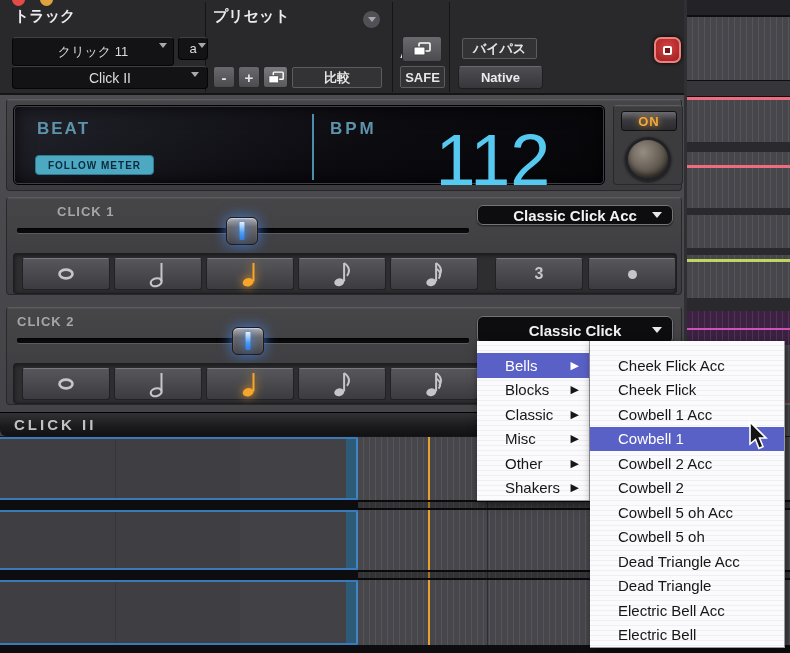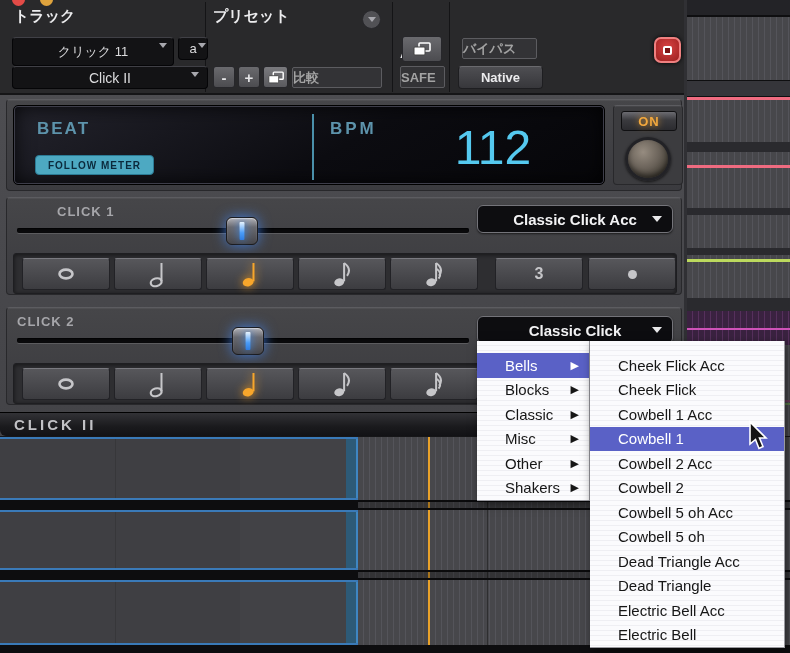--- a/index.html
+++ b/index.html
@@ -21,40 +21,40 @@
   .plugin{background:linear-gradient(180deg,#505054,#434347);border-right:3px solid #303034;}
   .topbar{background:#29292b;border-bottom:2px solid #151517;color:#e6e6e8;}
   .seclabel{font-weight:bold;font-size:15px;color:#ececee;}
   .vdiv{width:1px;background:#141416;}
   .dd{background:#131315;border:1px solid #050507;border-top-color:#404046;border-radius:4px;
       color:#dcdcde;display:flex;align-items:center;justify-content:center;font-size:13px;}
   .chev{width:0;height:0;border-left:5px solid transparent;border-right:5px solid transparent;border-top:6px solid #a8a8ae;}
   .chev.small{border-left-width:4px;border-right-width:4px;border-top-width:5px;}
   .sq{background:linear-gradient(180deg,#6a6a6e,#4c4c50);border:1px solid #27272b;border-radius:3px;
       color:#e6e6e8;display:flex;align-items:center;justify-content:center;font-size:15px;font-weight:bold;}
-  .flatbtn{background:#333336;border:1px solid #5c5c60;border-radius:2px;color:#a3a3a3;font-weight:bold;
-      font-size:13px;display:flex;align-items:center;}
+  .flatbtn{background:#333336;border:1px solid #5c5c60;border-radius:2px;color:#e5e5e5;font-weight:bold;
+      font-size:13px;display:flex;align-items:center;justify-content:center;}
   .nativebtn{background:linear-gradient(180deg,#4e4e52,#37373b);border:1px solid #1e1e21;border-top-color:#6a6a6e;
       border-radius:4px;color:#ececee;font-weight:bold;font-size:13px;display:flex;align-items:center;justify-content:center;}
   .circbtn{border-radius:50%;background:#515155;border:1px solid #28282c;display:flex;align-items:center;justify-content:center;}
   .recbtn{background:radial-gradient(circle at 50% 38%,#d84343,#9c1f1f);border:2px solid #ef8080;border-radius:7px;
       box-shadow:0 0 4px #000;display:flex;align-items:center;justify-content:center;}
   .recbtn-in{width:9px;height:9px;border:2px solid #fff;background:#7a1414;border-radius:2px;}
   .tl{width:13px;height:13px;border-radius:50%;}
 
   
   .panel{background:linear-gradient(180deg,#464649,#3b3b3f);border:1px solid #28282b;border-top-color:#5c5c60;
       border-radius:4px;box-shadow:inset 0 1px 0 rgba(255,255,255,.05);}
   .display{background:linear-gradient(150deg,#23232c 0%,#0c0c11 55%,#060609 100%);
       border:1px solid #000;border-radius:5px;
       box-shadow:inset 0 0 0 1px #3d3d49, inset 0 0 20px rgba(0,0,0,.85);}
   .teal{color:#5d93ab;font-weight:bold;letter-spacing:2px;}
   .fm{background:#4da9c2;border:1px solid #2b7b95;border-radius:4px;color:#0b2a3c;font-weight:bold;
       font-size:10px;letter-spacing:1px;display:flex;align-items:center;justify-content:center;}
-  .bpmnum{color:#55c9ef;font-size:48px;line-height:1;text-align:center;}
+  .bpmnum{color:#55c9ef;font-size:72px;line-height:1;text-align:center;}
   .onbtn{background:linear-gradient(180deg,#6c6c72,#3a3a3e 45%,#2b2b2f);border:1px solid #101012;border-radius:3px;
       color:#f2a83e;font-weight:bold;font-size:13px;letter-spacing:1px;text-shadow:0 0 7px rgba(250,170,50,.85);
       display:flex;align-items:center;justify-content:center;}
   .knob{border-radius:50%;background:radial-gradient(circle at 38% 32%,#968c80,#6b635a 45%,#474239 75%,#322f2b);
       border:3px solid #222226;box-shadow:0 1px 3px rgba(0,0,0,.7), inset 0 -3px 5px rgba(0,0,0,.45);}
 
   
   .clicklabel{font-weight:bold;font-size:13px;letter-spacing:1px;color:#a6a6aa;}
   .track{background:#0a0a0c;height:5px;border-radius:2px;
       box-shadow:0 1px 0 rgba(255,255,255,.14), inset 0 1px 2px #000;}
@@ -227,21 +227,21 @@
         <div class="abs knob" style="left:11px;top:31px;width:46px;height:44px;"></div>
       </div>
     </div>
 
     <div class="abs panel" style="left:6px;top:197px;width:676px;height:98px;">
       <div class="abs clicklabel" style="left:10px;top:6px;margin-left:40px;">CLICK 1</div>
       <div class="abs track" style="left:10px;top:30px;width:452px;"></div>
       <div class="abs thumb" style="left:219px;top:19px;">
         <div class="thumb-bar"></div>
       </div>
-      <div class="abs snddd" style="left:470px;top:7px;width:196px;height:28px;">
+      <div class="abs snddd" style="left:470px;top:7px;width:196px;height:20px;">
         <span>Classic Click Acc</span>
         <div class="chev"></div>
       </div>
       <div class="abs noterow" style="left:6px;top:55px;width:664px;height:41px;">
         <div class="nbtn" style="left:8px;top:4px;width:88px;">
           <svg width="22" height="26" viewBox="0 0 24 30">
               <ellipse cx="12" cy="15" rx="7.5" ry="5" fill="none" stroke="currentColor" stroke-width="3"></ellipse>
             </svg>
         </div>
         <div class="nbtn" style="left:100px;top:4px;width:88px;">

